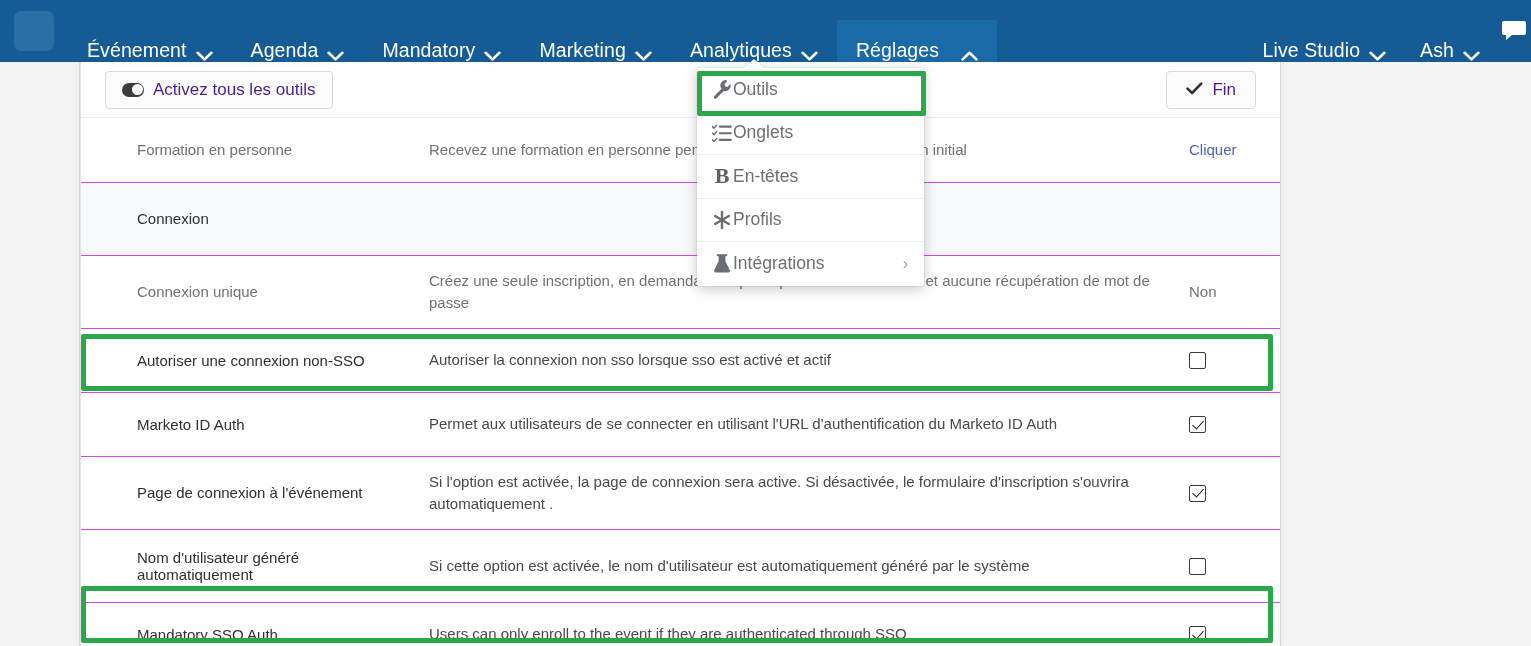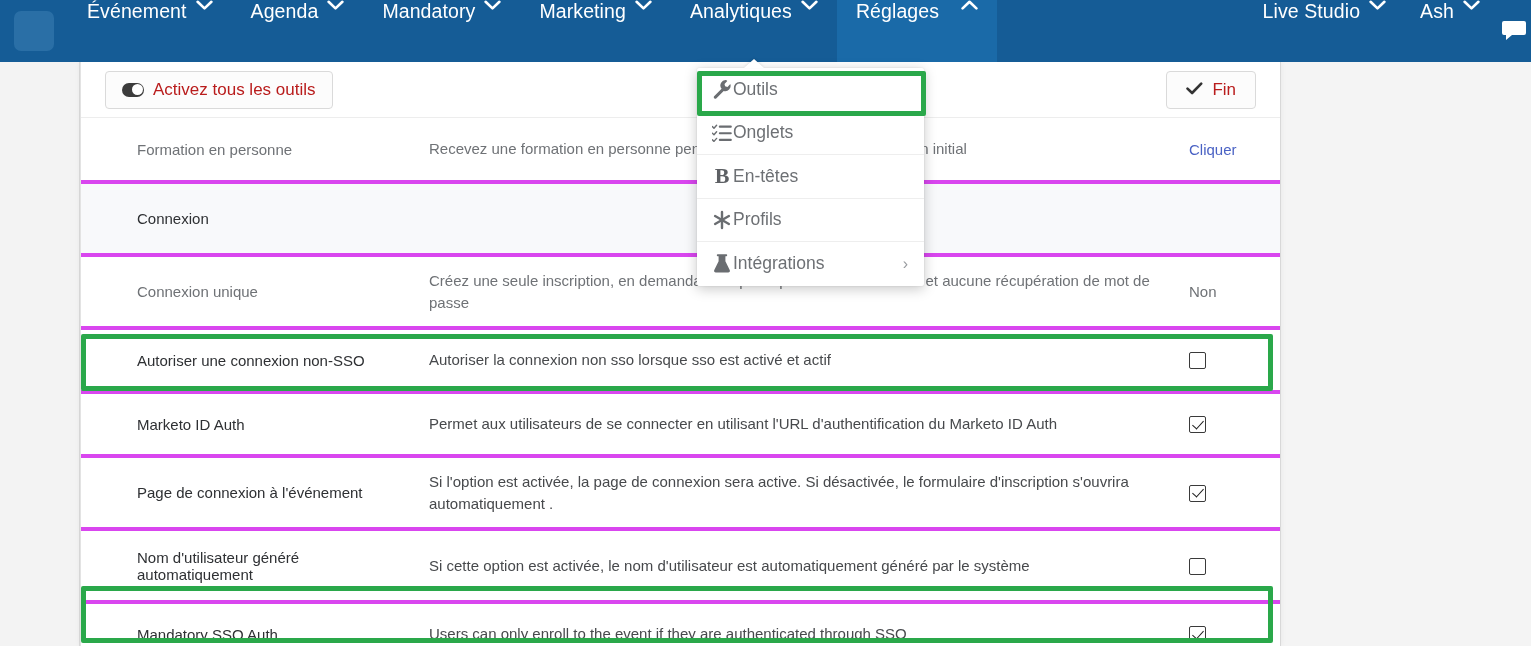--- a/index.html
+++ b/index.html
@@ -22,27 +22,28 @@
   .brand-box {
     width: 68px; height: 62px;
     display: flex; align-items: center; justify-content: center;
   }
   .brand-sq {
     width: 40px; height: 40px; border-radius: 7px;
     background: #2a6fa6;
   }
   .nav-items { display: flex; align-items: stretch; }
   .nav-item {
-    display: flex; align-items: flex-start; gap: 9px;
+    display: flex; align-items: flex-end; gap: 9px;
     padding: 0 19px;
     color: #ffffff;
     font-size: 19.5px;
     letter-spacing: .1px;
     cursor: pointer;
     white-space: nowrap;
+    margin-top: 20px;
   }
   .nav-item.active { background: #1a6aa8; gap: 22px; }
   .caret { display: inline-block; line-height: 0; }
   .caret svg { display: block; }
 
   .nav-right {
     margin-left: auto; display: flex; align-items: stretch;
   }
   .nav-right .nav-item { padding: 0 17px; }
   .chat-icon-wrap {
@@ -79,39 +80,39 @@
     background: #fff;
     border-bottom: 1px solid #ededed;
   }
   .btn {
     display: inline-flex; align-items: center; gap: 9px;
     border: 1px solid #dadada;
     background: #fcfcfc;
     border-radius: 4px;
     padding: 8px 16px;
     font-size: 17px;
-    color: #b91c1c;
+    color: #4c1d95;
     cursor: pointer;
     white-space: nowrap;
   }
   .toggle-pill {
     width: 22px; height: 14px; border-radius: 7px;
     background: #3c3c3c; position: relative; flex: none;
   }
   .toggle-pill::after {
     content: ""; position: absolute; right: 1.5px; top: 1.5px;
     width: 11px; height: 11px; border-radius: 50%; background: #fff;
   }
   .check-glyph { color: #333; font-size: 16px; line-height: 1; }
   .toolbar-spacer { flex: 1; }
 
   
   .tbl { width: 100%; border-collapse: collapse; table-layout: fixed; }
   .tbl td {
-    border-bottom: 4px solid #d946ef;
+    border-bottom: 1px solid #d946ef;
     vertical-align: middle;
     font-size: 15px;
     padding: 0 14px;
   }
   .col-name  { width: 348px; padding-left: 56px !important; }
   .col-desc  { width: 744px; padding-left: 0 !important; }
   .col-val   { width: 107px; text-align: left; padding-left: 16px !important; }
 
   .r-name { color: #6f7276; }
   .r-name.dark { color: #2e3033; }

